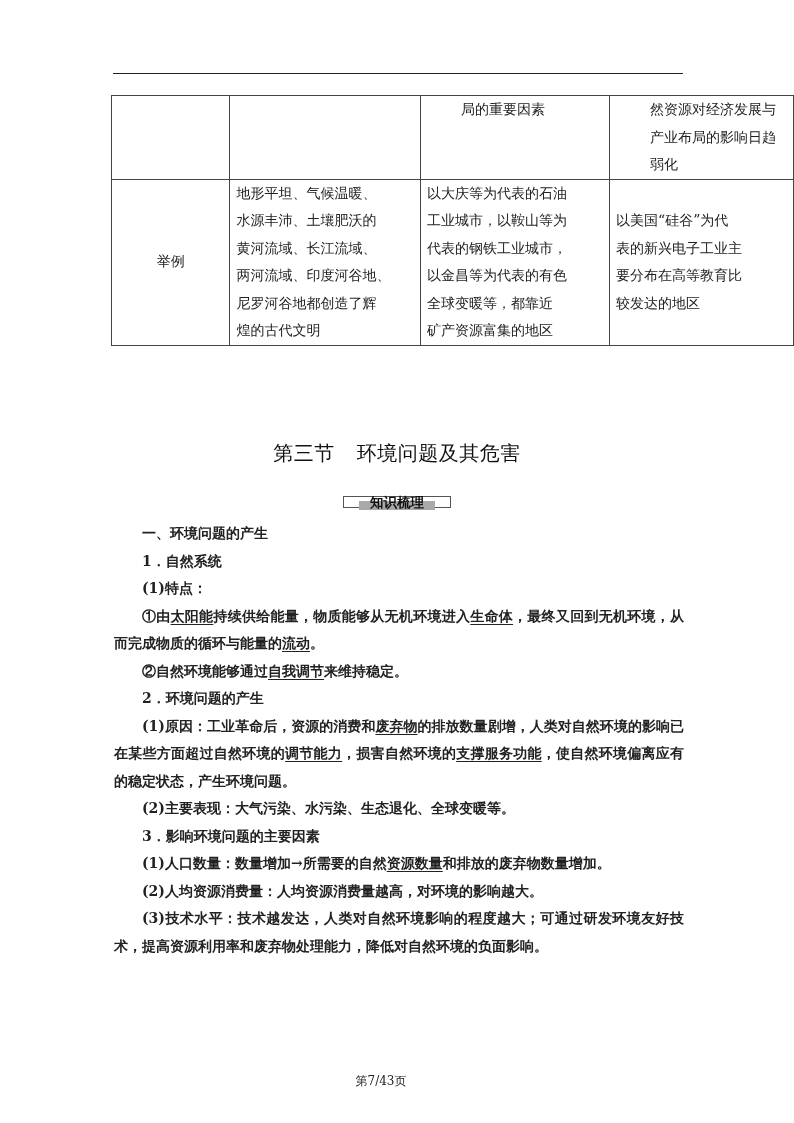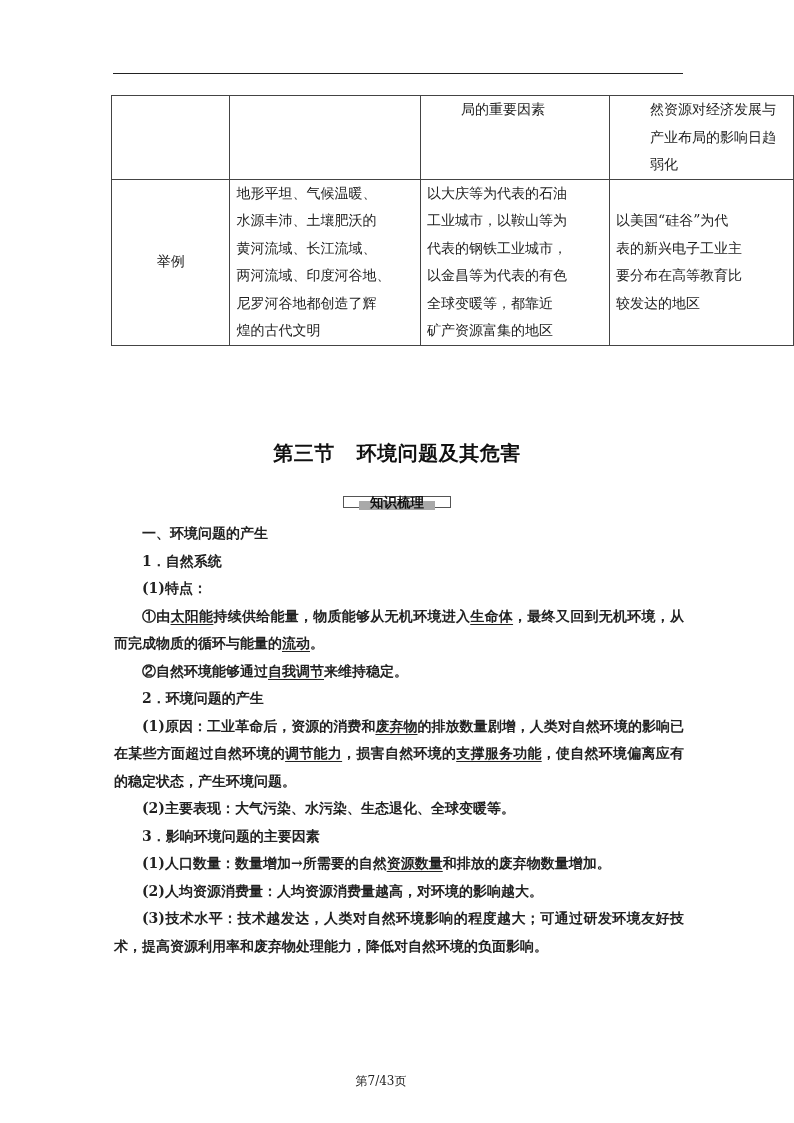--- a/index.html
+++ b/index.html
@@ -44,21 +44,21 @@
     table.cmp td.mid { vertical-align: middle; }
     .line { display: block; white-space: nowrap; }
 
     .section-title {
       position: absolute;
       left: 0;
       width: 794px;
       top: 440px;
       text-align: center;
       font-family: "DejaVu Sans", "Liberation Sans", sans-serif;
-      font-weight: bold;
+      font-weight: normal;
       font-size: 20px;
       letter-spacing: 0.5px;
       color: #111;
     }
     .section-title .gap { display: inline-block; width: 22px; }
 
     .badge {
       position: absolute;
       left: 343px;
       top: 492px;

